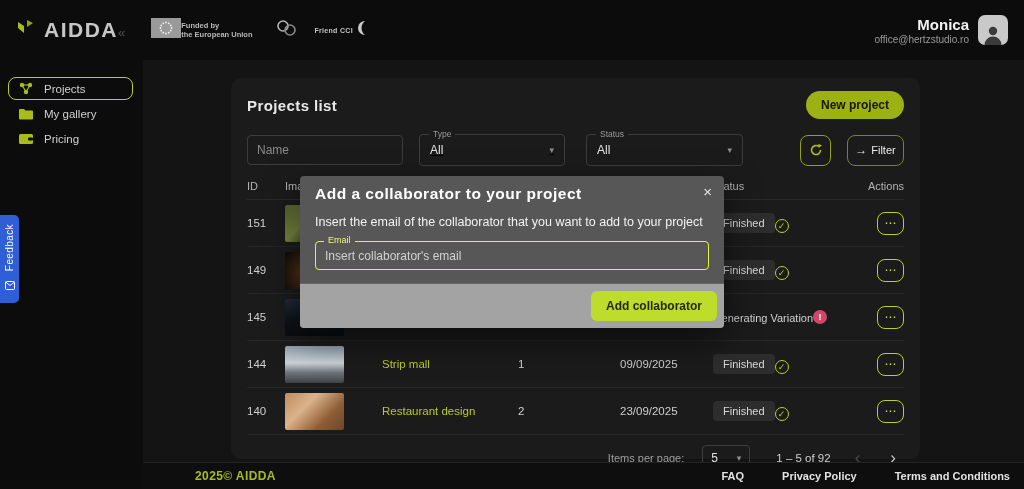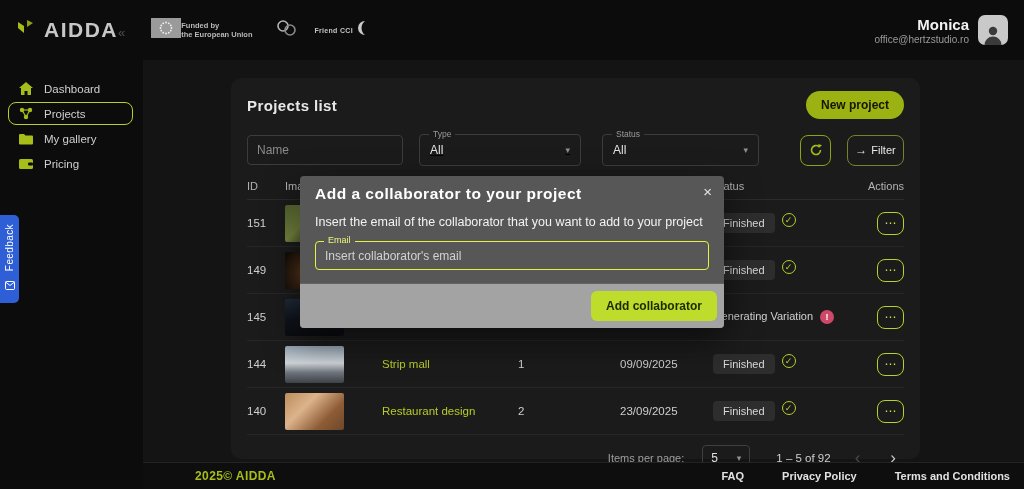--- a/index.html
+++ b/index.html
@@ -39,40 +39,40 @@
   .panel-title { color:#e8e8e8; font-size:15px; font-weight:bold; letter-spacing:.4px; }
   .new-project { background:#9cb212; color:#151600; font-weight:bold; font-size:12px; border:none; border-radius:14px; padding:7px 15px; cursor:pointer; }
 
   .filters { display:flex; align-items:center; margin-top:15px; gap:16px; }
   .name-input { width:156px; height:30px; background:transparent; border:1px solid #3c3c3c; border-radius:4px; color:#ddd; font-size:12px; padding:0 9px; }
   .name-input::placeholder { color:#8b8b8b; }
   .fselect { position:relative; height:32px; border:1px solid #3c3c3c; border-radius:4px; display:flex; align-items:center; justify-content:space-between; padding:0 10px; cursor:pointer; }
   .fselect-label { position:absolute; top:-6px; left:9px; font-size:8.5px; color:#9a9a9a; background:#1b1b1b; padding:0 4px; }
   .fselect-value { color:#e2e2e2; font-size:12px; }
   .fselect-caret { color:#8f8f8f; font-size:9px; }
-  .w-type { width:162px;text-decoration:underline; } .w-status { width:157px; margin-left:5px; }
+  .w-type { width:146px;text-decoration:underline; } .w-status { width:157px; margin-left:5px; }
   .refresh-btn { margin-left:auto; width:31px; height:31px; border:1px solid #8ea30f; border-radius:8px; background:transparent; display:flex; align-items:center; justify-content:center; cursor:pointer; }
   .filter-btn { width:57px; height:31px; border:1px solid #75832a; border-radius:8px; background:transparent; color:#e8e8e8; font-size:11px; display:flex; align-items:center; justify-content:center; gap:4px; cursor:pointer; }
   .filter-arrow { color:#dfe0d8; font-size:12px; }
 
   
   .tgrid { display:grid; grid-template-columns:38px 97px 136px 102px 93px 150px 1fr; align-items:center; }
   .thead { margin-top:14px; padding-bottom:7px; border-bottom:1px solid #2b2b2b; }
   .th { color:#b3b3b3; font-size:11px; }
   .th-actions { text-align:right; }
   .trow { height:47px; border-bottom:1px solid #262626; }
   .td { color:#cfcfcf; font-size:11.5px; }
   .thumb { width:59px; height:37px; border-radius:2px; cursor:pointer; }
   .thumb-0 { background:linear-gradient(135deg,#50602f,#76853f 38%,#3c4726 68%,#272c18); }
   .thumb-1 { background:radial-gradient(circle at 45% 58%,#7c4c1e,#3a2412 45%,#130d08 80%); }
   .thumb-2 { background:linear-gradient(180deg,#202a38,#0f141b 55%,#0a0c0f); }
   .thumb-3 { background:linear-gradient(180deg,#93a2b0 0%,#b6bfc7 28%,#ced3d8 46%,#6e747c 72%,#3e4248); }
   .thumb-4 { background:linear-gradient(135deg,#bd8d5c,#dcb38c 35%,#8e5d36 70%,#6d472b); }
   .td-name { color:#b5cb26; cursor:pointer; }
-  .td-status { display:flex; align-items:flex-start; gap:7px; }
+  .td-status { display:flex; align-items:flex-end; }
   .pill { background:#2d2d2d; color:#d8d8d8; font-size:11px; padding:4px 10px; border-radius:4px; }
   .status-plain { color:#d2d2d2; font-size:11px; }
   .check-ico { width:14px; height:14px; border:1.3px solid #b9cf2a; border-radius:50%; color:#b9cf2a; font-size:9px; display:flex; align-items:center; justify-content:center; }
   .error-ico { width:14px; height:14px; background:#cf4868; border-radius:50%; color:#fff; font-size:9px; font-weight:bold; display:flex; align-items:center; justify-content:center; }
   .td-actions { display:flex; justify-content:flex-end; }
   .actions-btn { width:27px; height:23px; border:1px solid #b9cf2a; border-radius:8px; background:transparent; color:#cfe04a; font-size:12px; line-height:10px; cursor:pointer; }
 
   .pagination { height:46px; display:flex; align-items:center; justify-content:flex-end; gap:18px; padding-right:2px; }
   .pp-label { color:#9e9e9e; font-size:11px; }
   .pp-select { width:48px; height:26px; border:1px solid #3f3f3f; border-radius:4px; display:flex; align-items:center; justify-content:space-between; padding:0 8px; cursor:pointer; }
@@ -166,28 +166,20 @@
       <div class="avatar">
         <svg width="24" height="22" viewBox="0 0 24 22">
             <circle cx="12" cy="8" r="4.2" fill="#3a3a3a"></circle>
             <path d="M3.5 22 a8.5 8.5 0 0 1 17 0 z" fill="#3a3a3a"></path>
           </svg>
       </div>
     </div>
   </div>
 
   <div class="sidebar">
-    <div class="side-item">
-      <span class="side-ico">
-        <svg width="14" height="13" viewBox="0 0 14 13">
-            <path d="M7 0 L14 6 H12 V13 H8.5 V9 H5.5 V13 H2 V6 H0 Z" fill="#a6bd1a"></path>
-          </svg>
-      </span>
-      <span class="side-label">Dashboard</span>
-    </div>
     <div class="side-item active">
       <span class="side-ico">
         <svg width="14" height="13" viewBox="0 0 14 13">
             <line x1="3" y1="3" x2="11" y2="3" stroke="#a6bd1a" stroke-width="1.2"></line>
             <line x1="3" y1="3" x2="7" y2="10" stroke="#a6bd1a" stroke-width="1.2"></line>
             <line x1="11" y1="3" x2="7" y2="10" stroke="#a6bd1a" stroke-width="1.2"></line>
             <circle cx="3" cy="3" r="2.2" fill="#a6bd1a"></circle>
             <circle cx="11" cy="3" r="2.2" fill="#a6bd1a"></circle>
             <circle cx="7" cy="10" r="2.2" fill="#a6bd1a"></circle>
           </svg>

